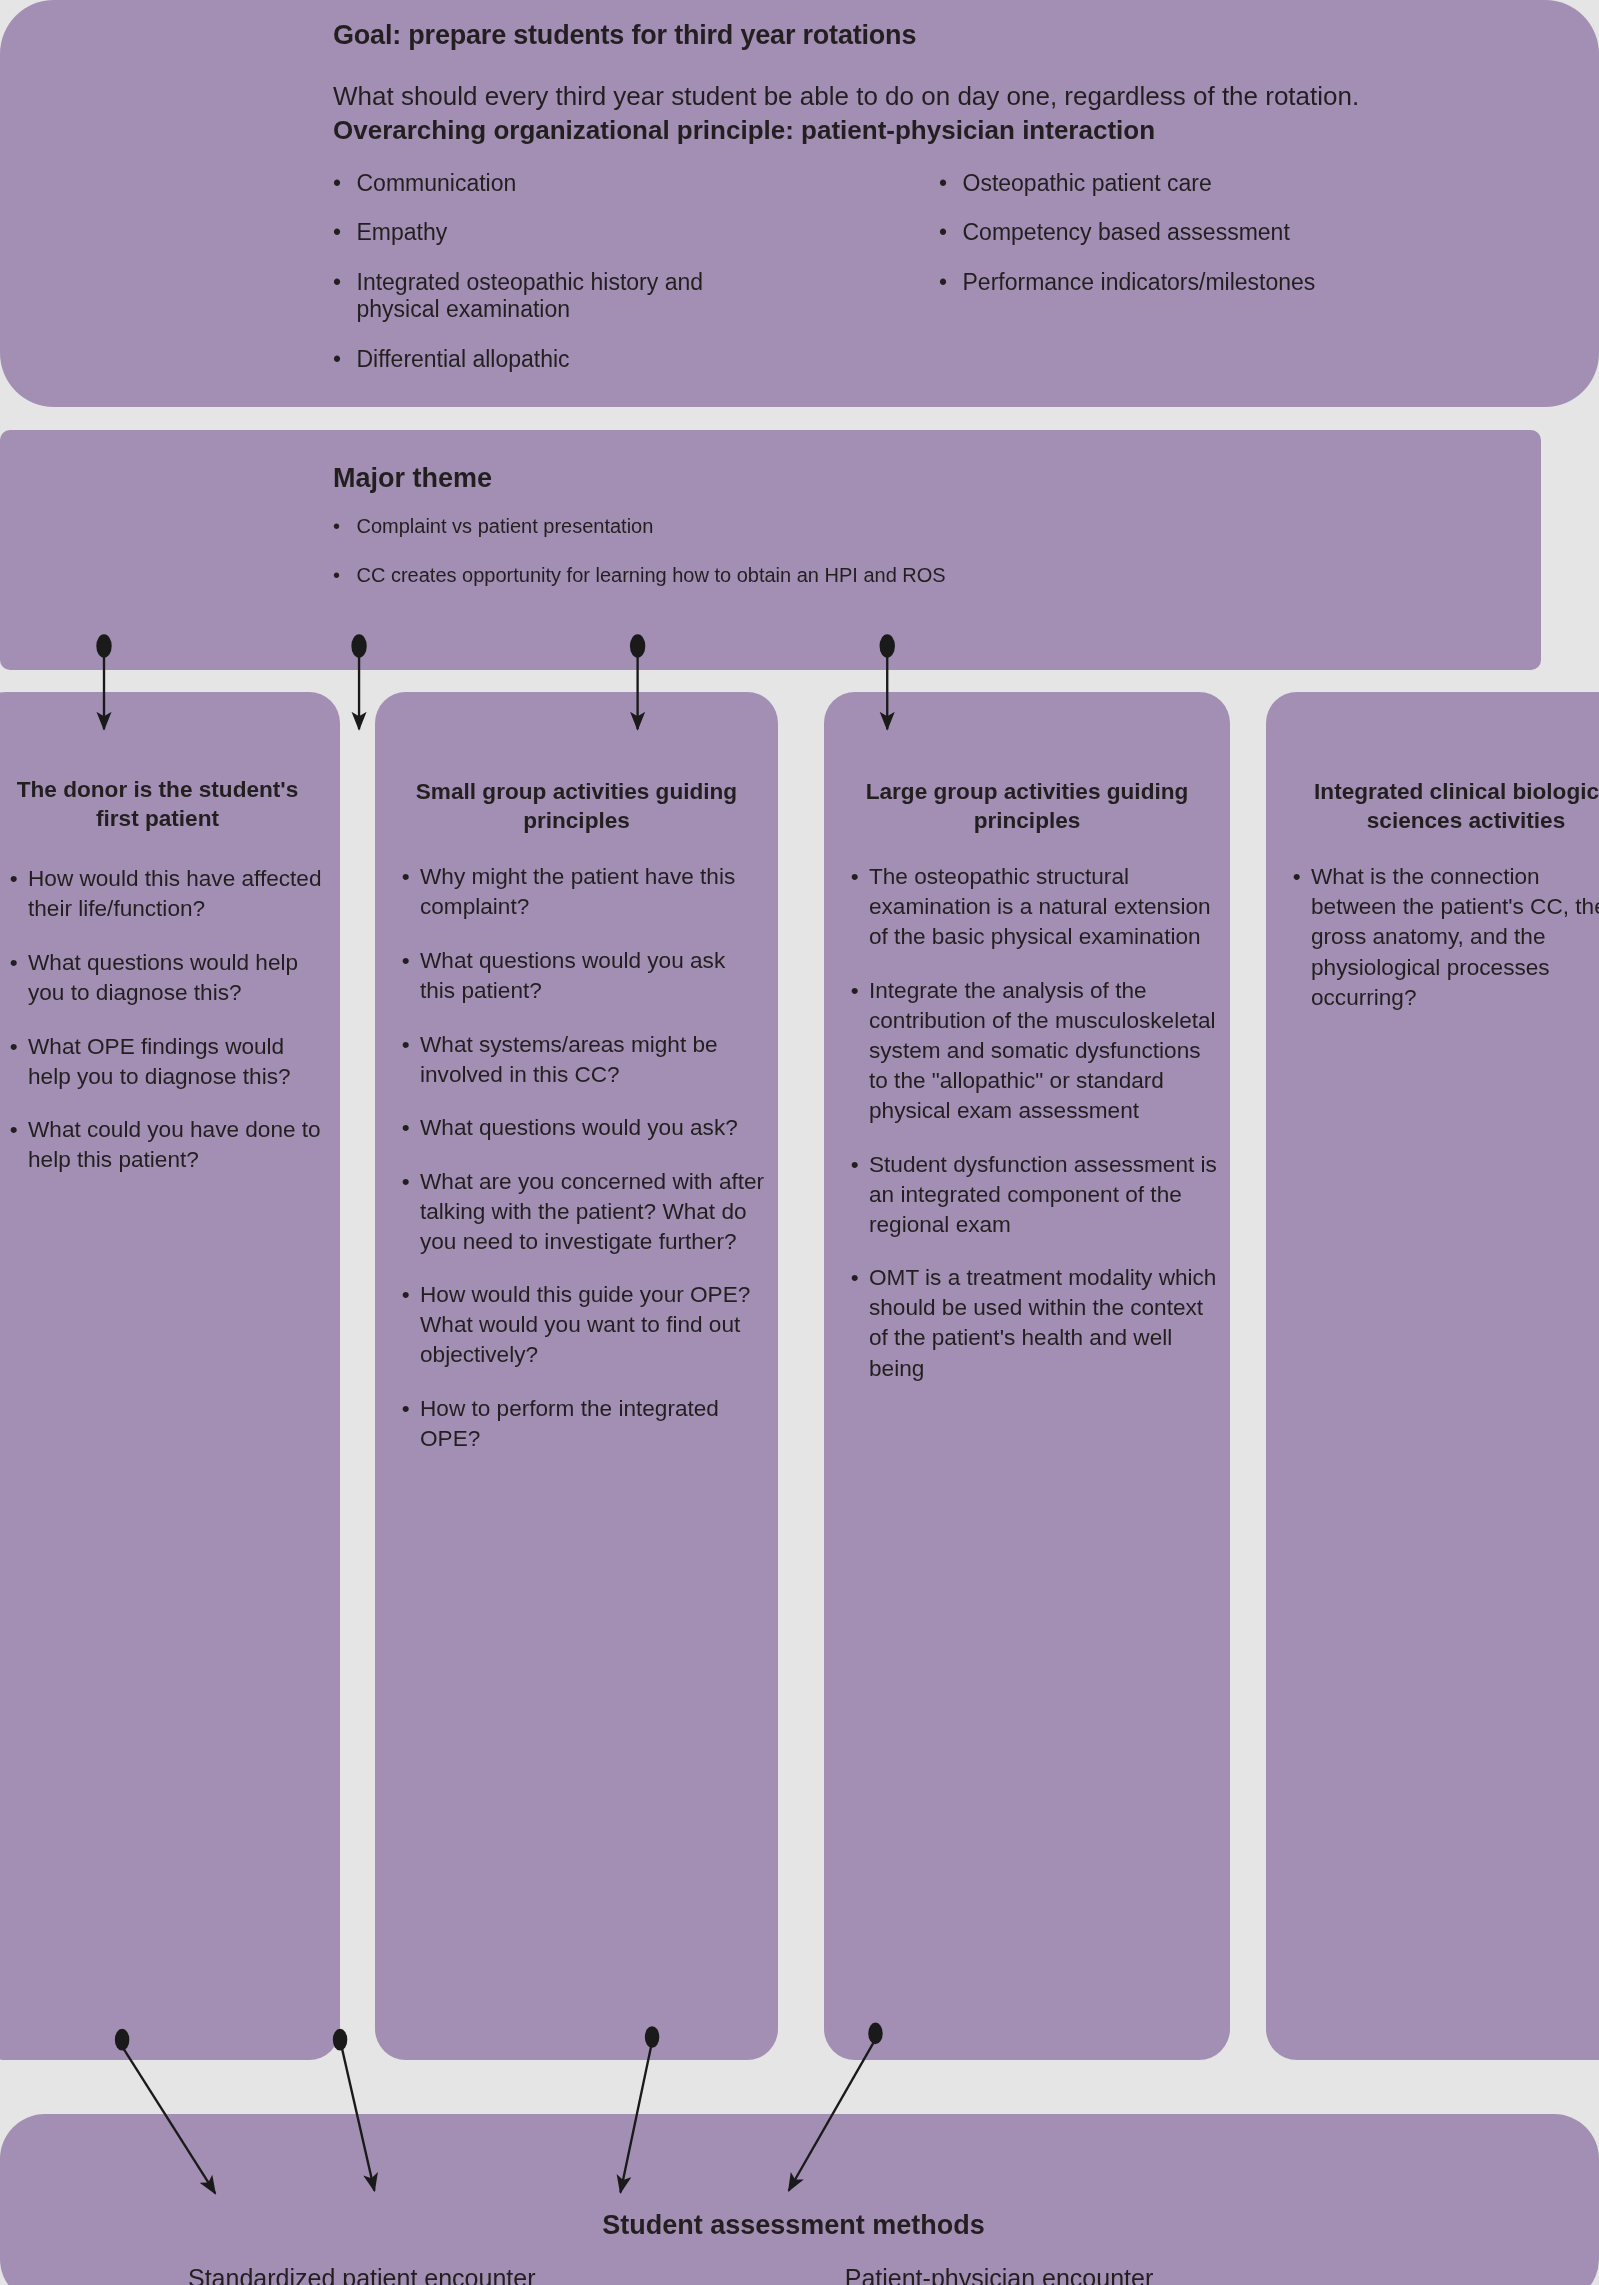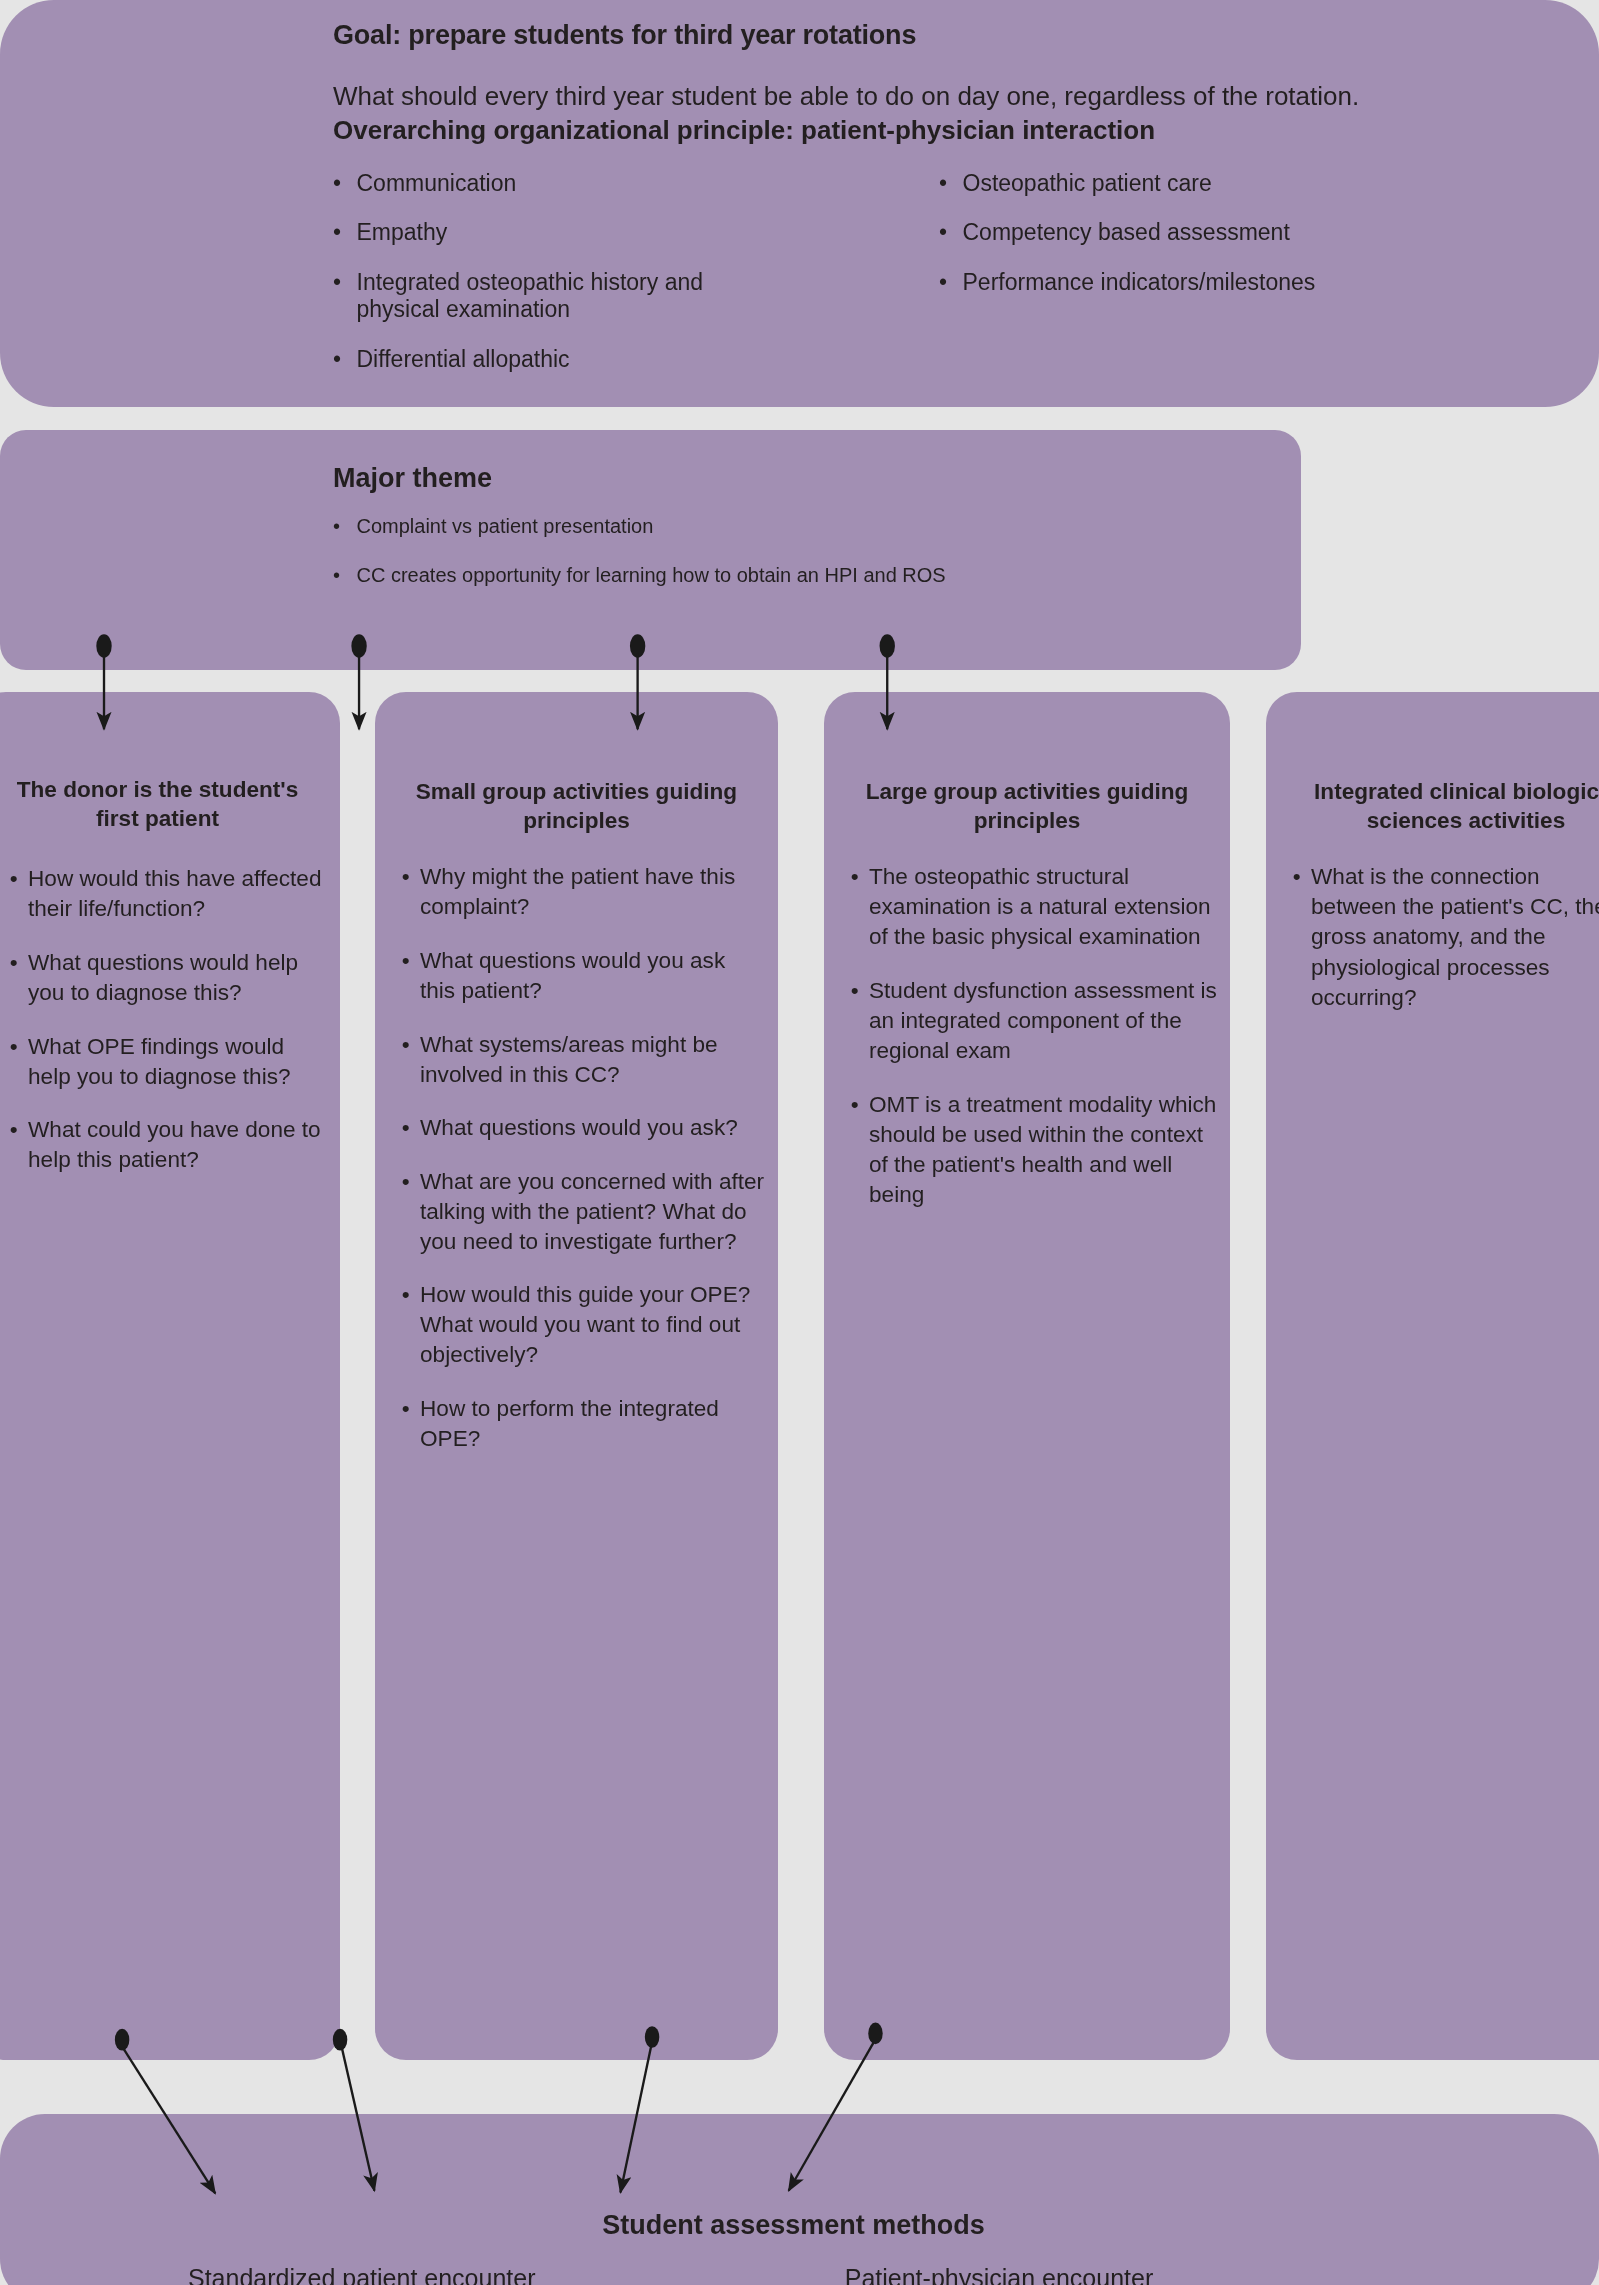--- a/index.html
+++ b/index.html
@@ -82,23 +82,23 @@
     content: "\2022";
     position: absolute;
     left: 0;
     top: 0;
   }
 
   
   #theme-panel {
     left: 0px;
     top: 430px;
-    width: 1301px;
+    width: 1541px;
     height: 240px;
-    border-radius: 26px;
+    border-radius: 10px;
     padding: 22px 54px 0 333px;
   }
   #theme-panel .title {
     font-size: 27px;
     font-weight: bold;
     font-stretch: condensed;
     margin: 11px 0 0 0;
   }
   #theme-panel ul {
     list-style: none;
@@ -266,20 +266,21 @@
       <li>What are you concerned with after talking with the patient? What do you need to investigate further?</li>
       <li>How would this guide your OPE? What would you want to find out objectively?</li>
       <li>How to perform the integrated OPE?</li>
     </ul>
   </div>
 
   <div class="column" id="col-3">
     <div class="col-head">Large group activities guiding principles</div>
     <ul>
       <li>The osteopathic structural examination is a natural extension of the basic physical examination</li>
+      <li>Integrate the analysis of the contribution of the musculoskeletal system and somatic dysfunctions to the "allopathic" or standard physical exam assessment</li>
       <li>Student dysfunction assessment is an integrated component of the regional exam</li>
       <li>OMT is a treatment modality which should be used within the context of the patient's health and well being</li>
     </ul>
   </div>
 
   <div class="column" id="col-4">
     <div class="col-head">Integrated clinical biological sciences activities</div>
     <ul>
       <li>What is the connection between the patient's CC, the gross anatomy, and the physiological processes occurring?</li>
     </ul>

